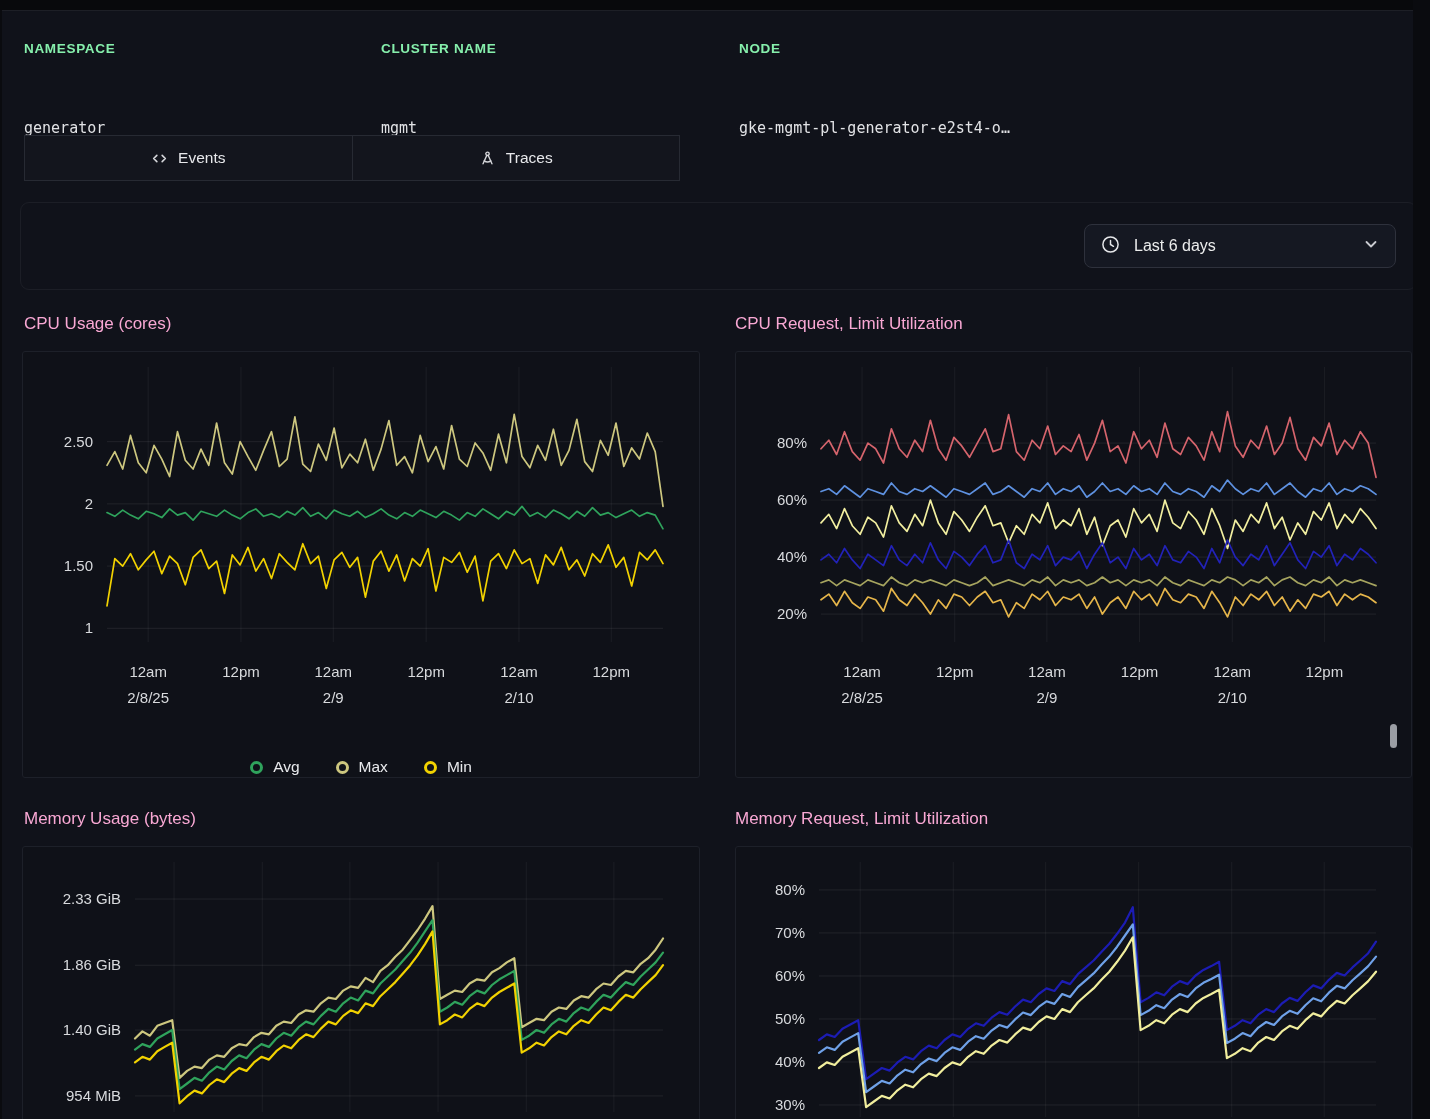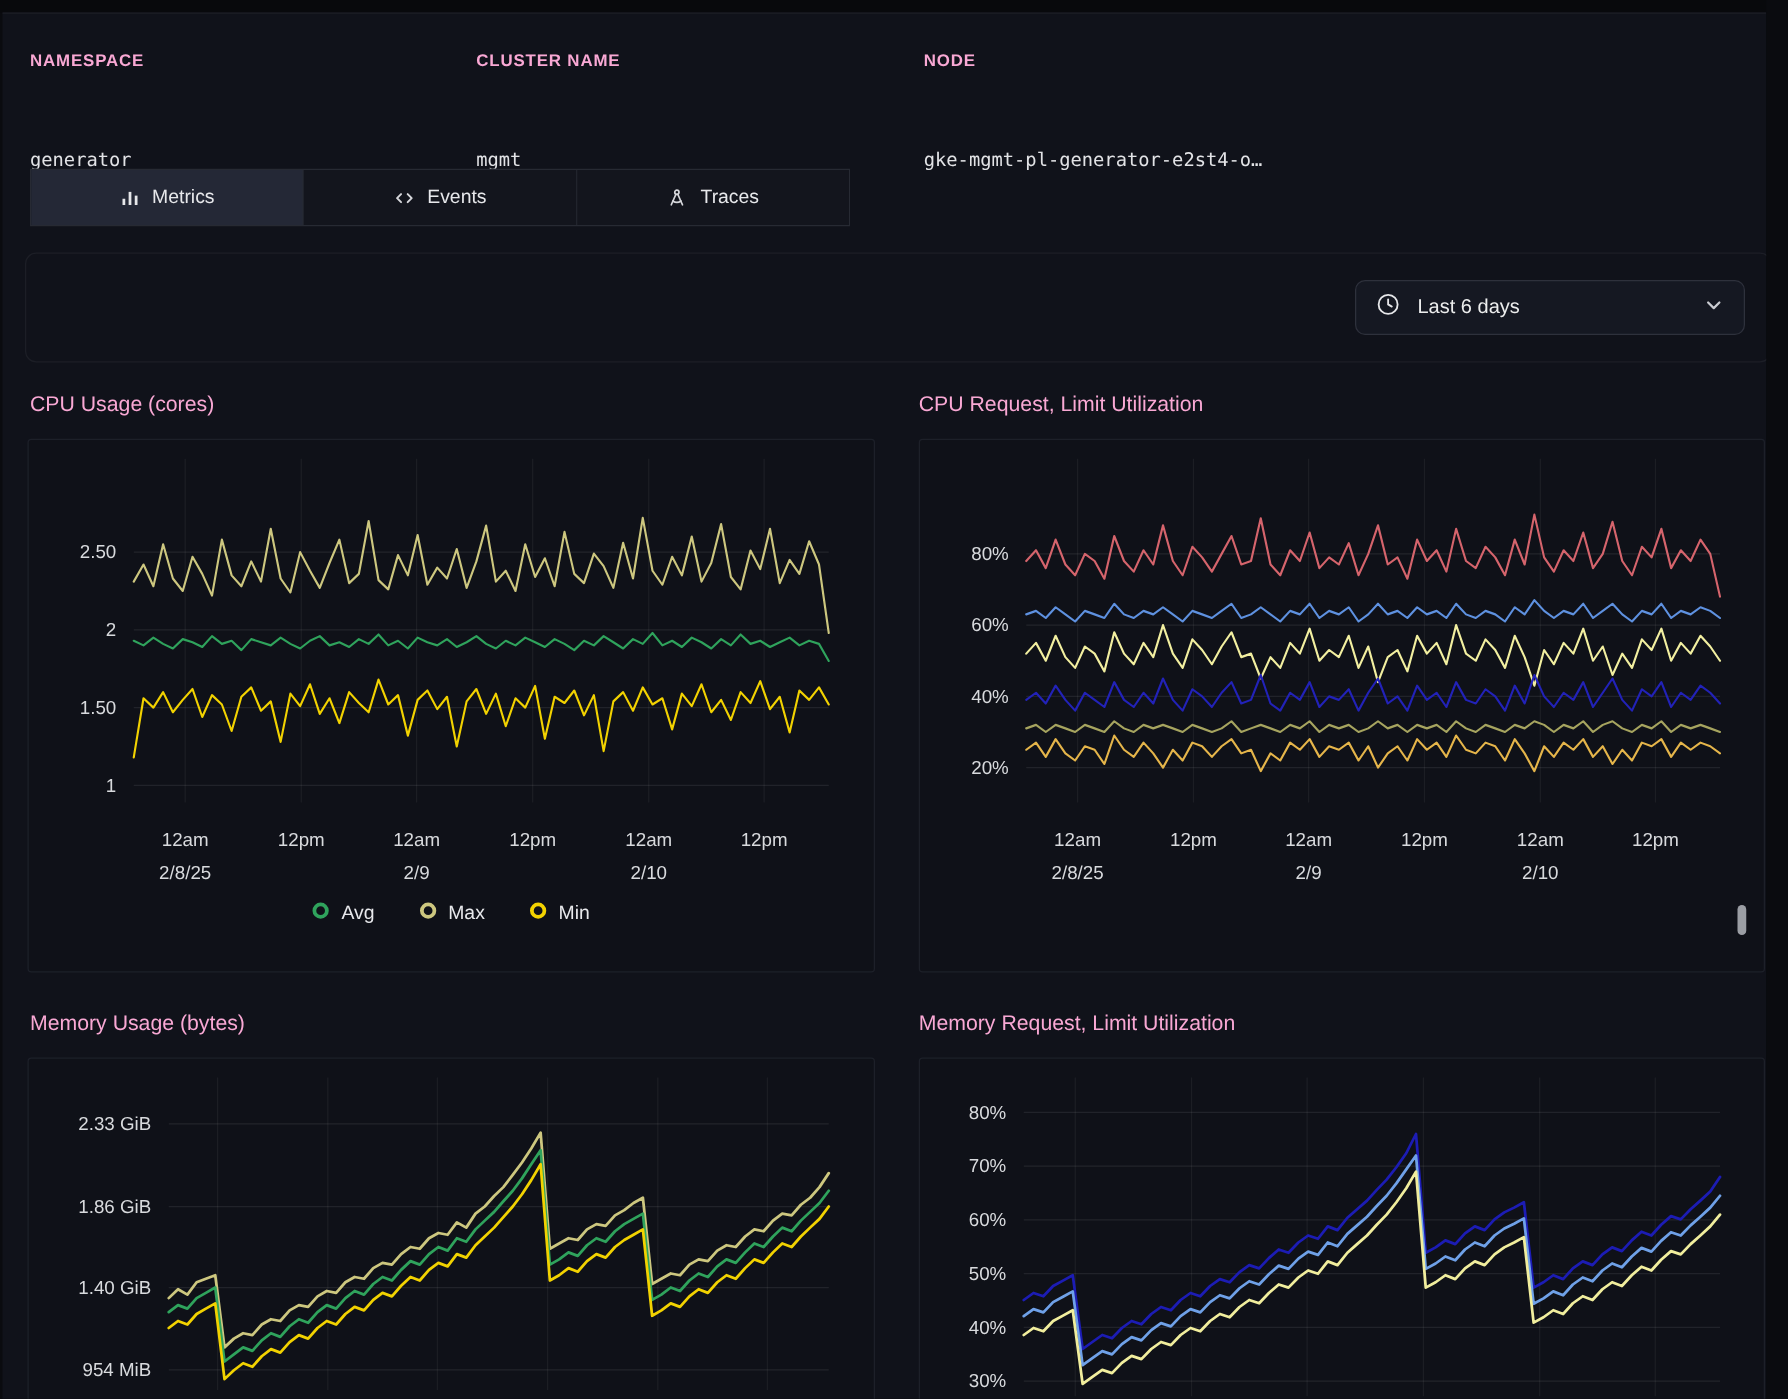--- a/index.html
+++ b/index.html
@@ -4,21 +4,21 @@
 <style>
   html,body{margin:0;padding:0;background:#0a0b0f;}
   body{width:1430px;height:1119px;overflow:hidden;position:relative;
        font-family:"Liberation Sans",sans-serif;color:#e6e7ea;}
   .app{position:absolute;left:2px;top:10px;width:1411px;height:1109px;
        background:#10121a;border-top:1px solid #1d1f26;}
   .gutter-right{position:absolute;left:1413px;top:0;width:17px;height:1119px;background:#0a0b0f;}
   .top-strip{position:absolute;left:0;top:0;width:1430px;height:10px;background:#08090c;}
 
   .field-label{position:absolute;font-size:13.5px;font-weight:700;letter-spacing:.05em;
-       color:#f9a8d4;text-transform:uppercase;}
+       color:#86efac;text-transform:uppercase;}
   .field-value{position:absolute;font-family:"DejaVu Sans Mono","Liberation Mono",monospace;
        font-size:15px;color:#e2e3e6;white-space:nowrap;margin-top:40px;}
 
   .tabbar{position:absolute;left:22px;top:124px;width:654px;height:44px;display:flex;
        border:1px solid #272a33;background:#13151d;}
   .tab{flex:1 1 0;display:flex;align-items:center;justify-content:center;gap:10px;
        font-size:15.5px;font-weight:500;color:#e7e8eb;border-right:1px solid #272a33;
        cursor:pointer;background:#13151d;}
   .tab:last-child{border-right:none;}
   .tab.active{background:#242836;}
@@ -31,48 +31,38 @@
        display:flex;align-items:center;padding:0 16px;box-sizing:border-box;gap:14px;
        cursor:pointer;}
   .time-btn .lbl{font-size:16px;font-weight:500;color:#eceded;flex:1 1 auto;}
 
   .chart-title{position:absolute;font-size:17px;font-weight:400;color:#f9a8d4;}
   .panel{position:absolute;background:#0f1118;border:1px solid #1d2029;border-radius:3px;
        box-sizing:border-box;overflow:hidden;}
   .panel svg{position:absolute;left:0;top:0;}
   .legend{position:absolute;left:0;right:0;display:flex;justify-content:center;gap:36px;
        align-items:center;}
-  .legend-item{display:flex;align-items:flex-start;gap:10px;font-size:15.5px;color:#e8e9ec;cursor:pointer;}
+  .legend-item{display:flex;align-items:center;gap:10px;font-size:15.5px;color:#e8e9ec;cursor:pointer;margin-top:36px;}
   .ring{width:13px;height:13px;border-radius:50%;border:3px solid #fff;box-sizing:border-box;background:transparent;}
   .scroll-thumb{position:absolute;width:7px;height:24px;border-radius:4px;background:#9b9ea4;}
 </style>
 </head>
 <body>
 
 <div class="top-strip"></div>
 <div class="app">
 
   <div class="field-label" style="left:22px;top:30px">NAMESPACE</div>
   <div class="field-value" style="left:22px;top:68px">generator</div>
   <div class="field-label" style="left:379px;top:30px">CLUSTER NAME</div>
   <div class="field-value" style="left:379px;top:68px">mgmt</div>
   <div class="field-label" style="left:737px;top:30px">NODE</div>
   <div class="field-value" style="left:737px;top:68px">gke-mgmt-pl-generator-e2st4-o…</div>
 
   <div class="tabbar">
-    <div class="tab active">
-      <span>
-        <svg width="16" height="16" viewBox="0 0 16 16" fill="#e6e7ea">
-          <rect x="2" y="9" width="2.2" height="5"></rect>
-            <rect x="6.9" y="3.5" width="2.2" height="10.5"></rect>
-            <rect x="11.8" y="6.5" width="2.2" height="7.5"></rect>
-        </svg>
-      </span>
-      <span>Metrics</span>
-    </div>
     <div class="tab">
       <span>
         <svg width="17" height="17" viewBox="0 0 16 16" fill="none" stroke="#d6d7db" stroke-width="1.5" stroke-linecap="round" stroke-linejoin="round">
           <path d="M5.5 5 2.5 8l3 3M10.5 5l3 3-3 3"></path>
         </svg>
       </span>
       <span>Events</span>
     </div>
     <div class="tab">
       <span>

